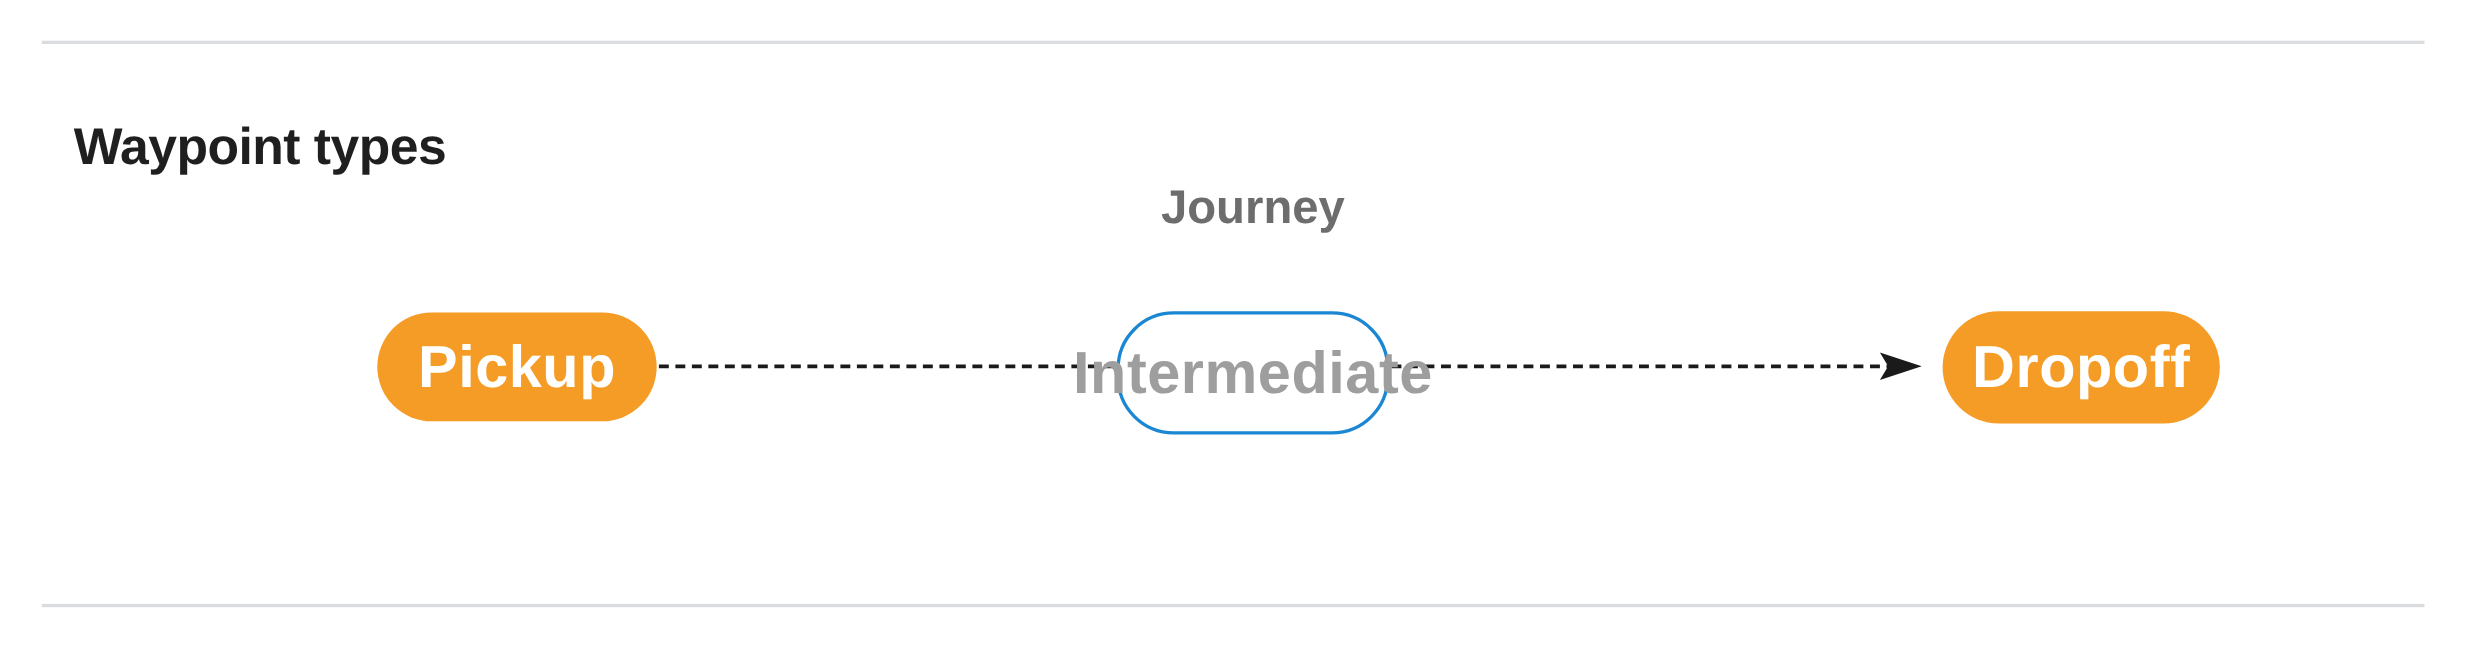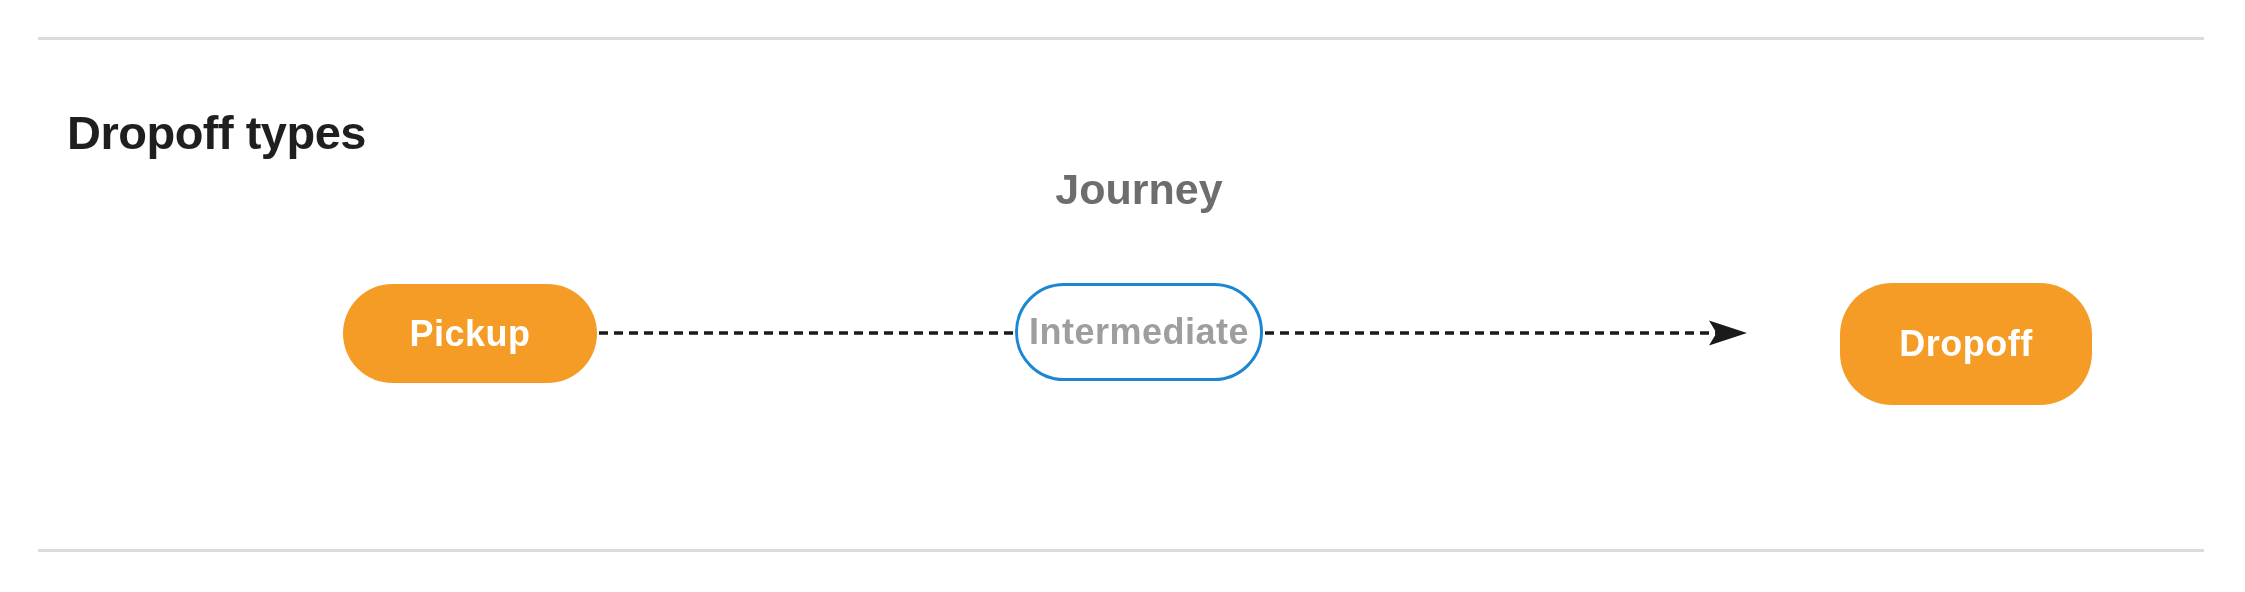--- a/index.html
+++ b/index.html
@@ -50,54 +50,54 @@
     white-space: nowrap;
   }
 
   .pill {
     position: absolute;
     box-sizing: border-box;
     display: flex;
     align-items: center;
     justify-content: center;
     border-radius: 52px;
-    font-size: 36px;
+    font-size: 54px;
     font-weight: 700;
     letter-spacing: 0.5px;
     white-space: nowrap;
   }
   .pill.terminal {
     background: #f59c26;
     color: #ffffff;
   }
   .pill.intermediate {
     background: #ffffff;
     border: 3px solid #1b87d3;
     color: #9e9e9e;
     font-weight: 600;
   }
   #pill-pickup       { left: 343px;  top: 284px; width: 254px; height: 99px; }
-  #pill-intermediate { left: 1015px; top: 283px; width: 248px; height: 98px; }
-  #pill-dropoff      { left: 1840px; top: 283px; width: 252px; height: 122px; }
+  #pill-intermediate { left: 1015px; top: 283px; width: 248px; height: 112px; }
+  #pill-dropoff      { left: 1766px; top: 283px; width: 252px; height: 102px; }
 
   .connector-svg {
     position: absolute;
     left: 0;
     top: 0;
     width: 2245px;
     height: 592px;
     pointer-events: none;
   }
 </style>
 </head>
 <body>
 
 <div class="divider top"></div>
 
-<h2 class="page-title">Dropoff types</h2>
+<h2 class="page-title">Waypoint types</h2>
 
 <div class="journey-label">Journey</div>
 
 <svg class="connector-svg" viewBox="0 0 2245 592" xmlns="http://www.w3.org/2000/svg" aria-hidden="true">
   <line x1="599" y1="333" x2="1013" y2="333" stroke="#1a1a1a" stroke-width="3.5" stroke-dasharray="9 6"></line>
   <line x1="1265" y1="333" x2="1736" y2="333" stroke="#1a1a1a" stroke-width="3.5" stroke-dasharray="9 6"></line>
   <path d="M1747,333 L1709,320.5 L1716.5,333 L1709,345.5 Z" fill="#1a1a1a"></path>
 </svg>
 
 <div id="pill-pickup" class="pill terminal">

